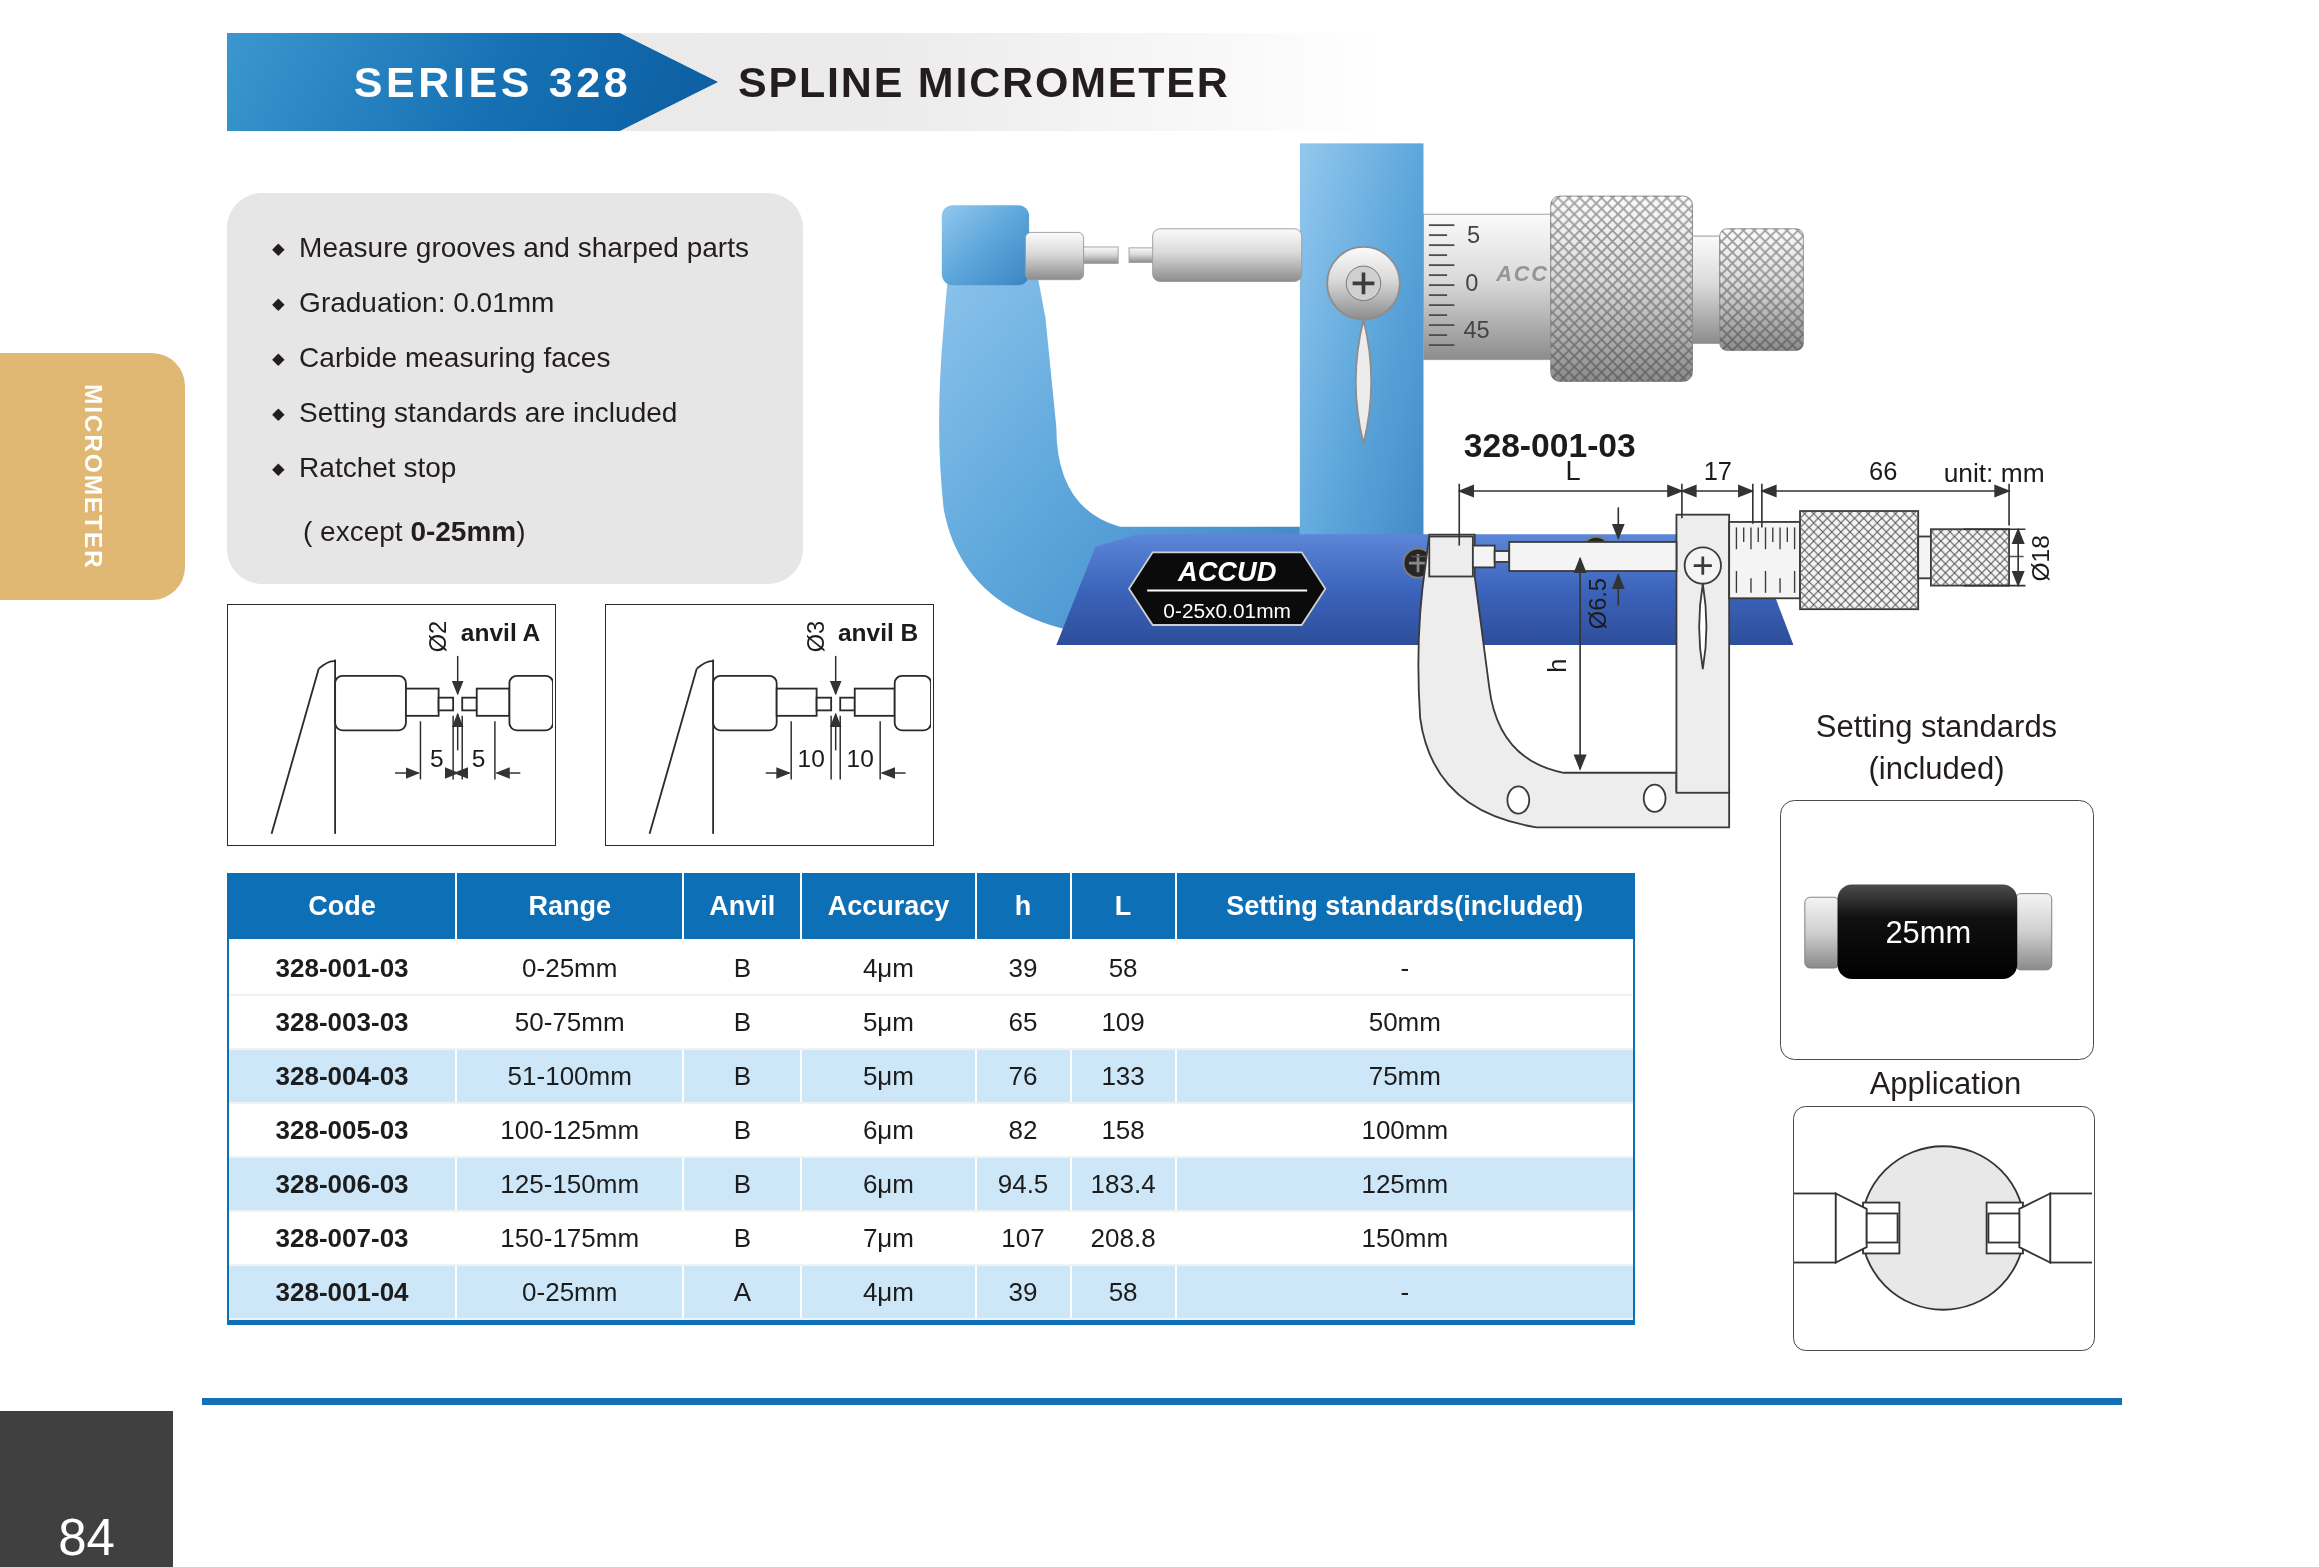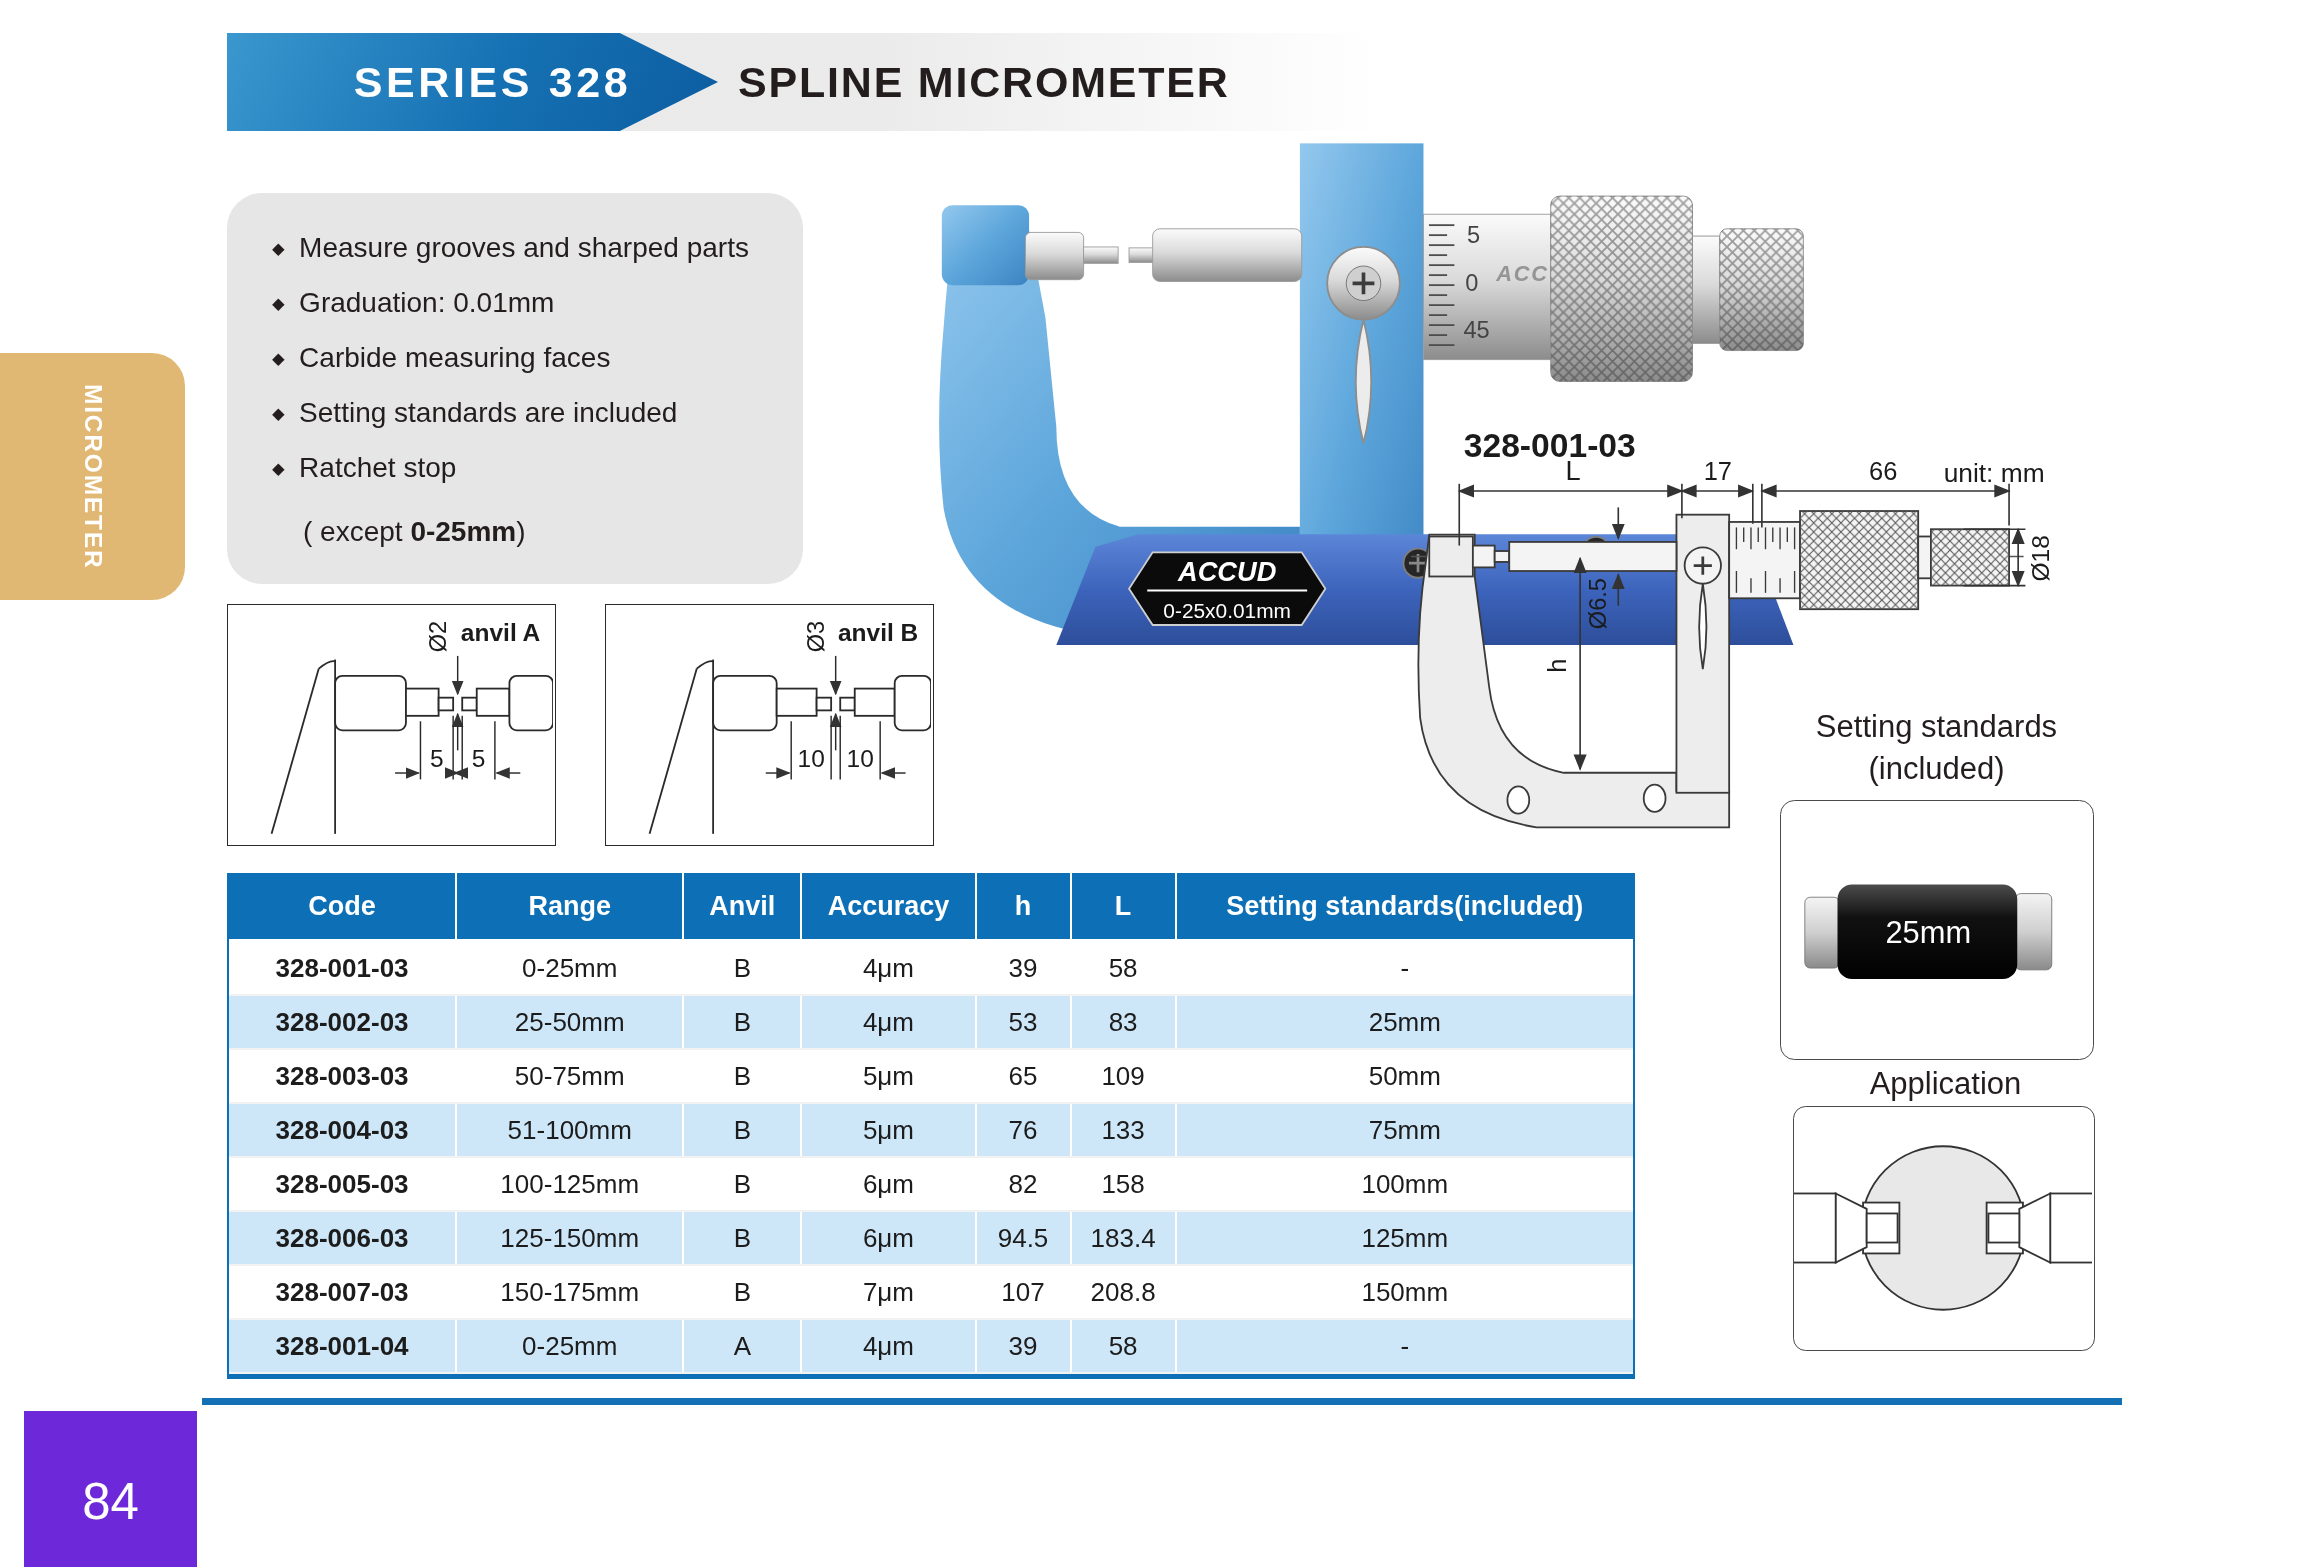--- a/index.html
+++ b/index.html
@@ -54,22 +54,22 @@
   th{background:#0d6fb6;color:#fff;font-size:27px;font-weight:bold;height:64px;
      border-right:2.7px solid #fff;border-bottom:3.6px solid #fff;text-align:center;}
   th:last-child,td:last-child{border-right:none;}
   td{height:50px;font-size:26px;color:#1c1c1c;text-align:center;
      border-right:2.7px solid #fff;border-bottom:2.7px solid #f2f2f2;}
   tr.alt td{background:#cde7f8;}
   td.code{font-weight:bold;}
 
   
   .rule{left:202px;top:1398px;width:1920px;height:7.3px;background:#1470b5;}
-  .pagebox{left:0;top:1411px;width:173px;height:156px;background:#6d28d9;
-    display:flex;align-items:center;justify-content:center;margin-left:24px;}
+  .pagebox{left:0;top:1411px;width:173px;height:156px;background:#404040;
+    display:flex;align-items:flex-end;justify-content:center;}
   .pagebox span{color:#fff;font-size:51px;margin-top:25.5px;}
 
   svg text{font-family:"Liberation Sans", sans-serif;}
 </style>
 </head>
 <body>
 
 <div class="page">
 
   <div class="abs hdr-band"></div>
@@ -378,29 +378,20 @@
       <tbody>
           <tr>
             <td class="code">328-001-03</td>
             <td>0-25mm</td>
             <td>B</td>
             <td>4μm</td>
             <td>39</td>
             <td>58</td>
             <td>-</td>
           </tr>
-          <tr class="alt">
-            <td class="code">328-002-03</td>
-            <td>25-50mm</td>
-            <td>B</td>
-            <td>4μm</td>
-            <td>53</td>
-            <td>83</td>
-            <td>25mm</td>
-          </tr>
           <tr>
             <td class="code">328-003-03</td>
             <td>50-75mm</td>
             <td>B</td>
             <td>5μm</td>
             <td>65</td>
             <td>109</td>
             <td>50mm</td>
           </tr>
           <tr class="alt">

